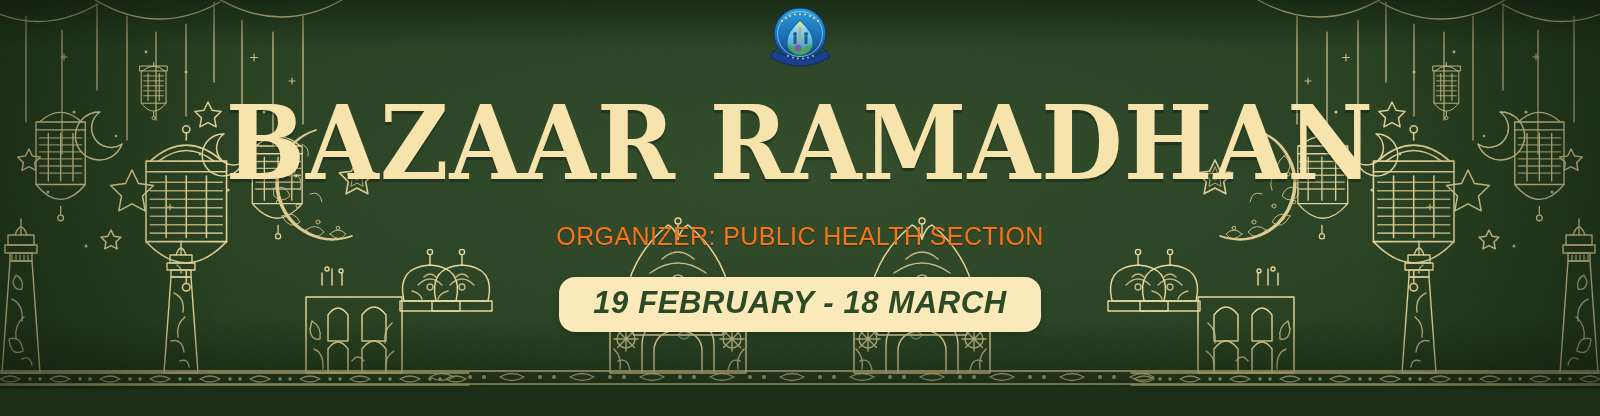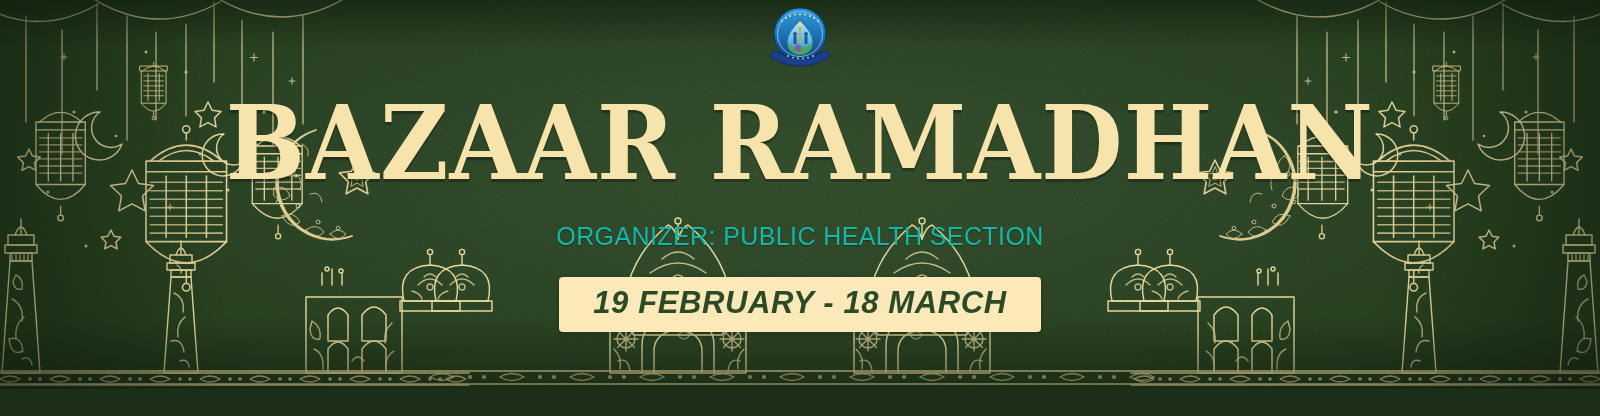--- a/index.html
+++ b/index.html
@@ -69,30 +69,30 @@
     text-shadow:0 2px 1px rgba(0,0,0,.28);
     transform:scaleY(1.12) scaleX(1.02);
     transform-origin:center top;
     white-space:nowrap;
   }
 
   .subtitle {
     margin-top:36px;
     font-size:25px; line-height:1.32;
     letter-spacing:.4px;
-    color:#14b8a6;
+    color:#f97316;
     text-shadow:0 1px 1px rgba(0,0,0,.35);
   }
   .subtitle div { white-space:nowrap; }
 
   .date-badge {
     margin-top:24px;
     background:#fbe9ba;
     color:#2d4a27;
-    border-radius:4px;
+    border-radius:16px;
     padding:10px 34px 12px;
     font-size:31px; font-weight:700; font-style:italic;
     letter-spacing:.6px;
     line-height:1.05;
     white-space:nowrap;
     box-shadow:0 2px 6px rgba(0,0,0,.22);
   }
 </style>
 </head>
 <body>

